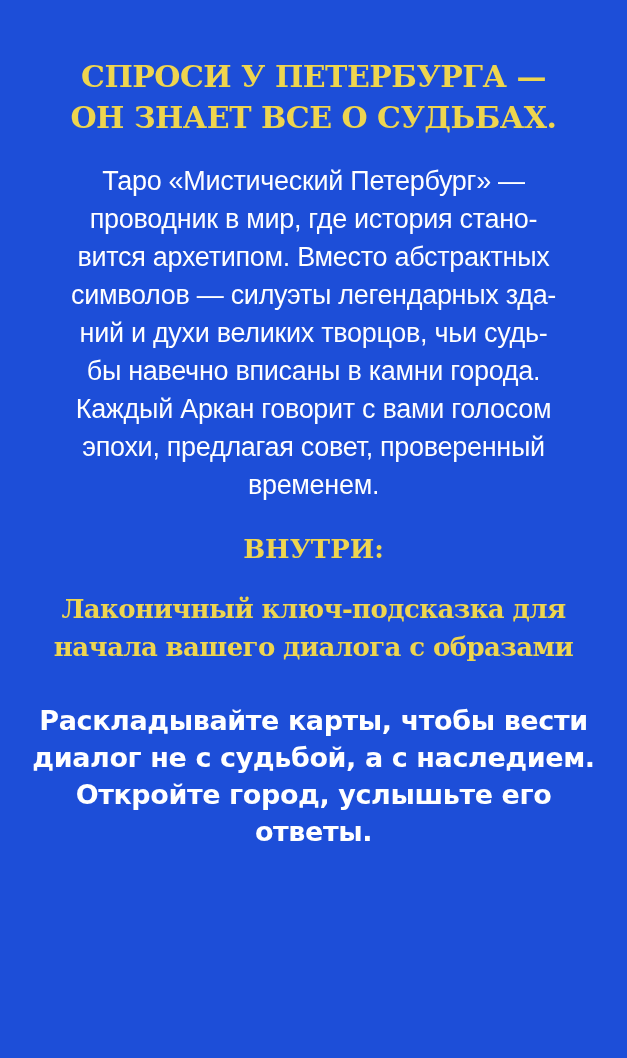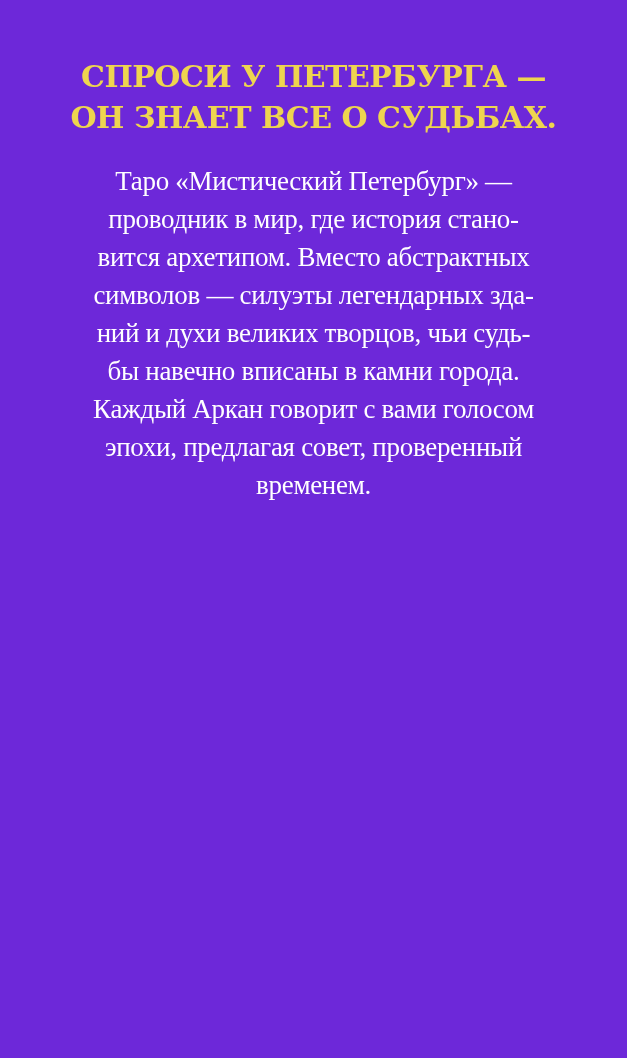--- a/index.html
+++ b/index.html
@@ -3,40 +3,40 @@
 <meta charset="utf-8">
 <style>
   html, body {
     margin: 0;
     padding: 0;
   }
   .poster {
     position: relative;
     width: 627px;
     height: 1058px;
-    background: #6d28d9;
+    background: #1d4ed8;
     overflow: hidden;
     box-sizing: border-box;
     padding: 56px 26px 0 26px;
     text-align: center;
   }
   .headline {
     margin: 0;
     font-family: "DejaVu Serif", "Liberation Serif", serif;
     font-weight: bold;
     font-size: 30px;
     line-height: 41px;
     letter-spacing: -0.5px;
     color: #eed54f;
     white-space: pre-line;
     text-transform: uppercase;
   }
   .intro {
     margin: 24px 0 0 0;
-    font-family: Liberation Serif, serif;
+    font-family: Liberation Sans, sans-serif;
     font-weight: normal;
     font-size: 27px;
     line-height: 38px;
     letter-spacing: -0.3px;
     color: #ffffff;
     white-space: pre-line;
   }
   .inside-heading {
     margin: 30px 0 0 0;
     font-family: "DejaVu Serif", "Liberation Serif", serif;
@@ -77,17 +77,23 @@
   <p class="intro">Таро «Мистический Петербург» —
 проводник в мир, где история стано-
 вится архетипом. Вместо абстрактных
 символов — силуэты легендарных зда-
 ний и духи великих творцов, чьи судь-
 бы навечно вписаны в камни города.
 Каждый Аркан говорит с вами голосом
 эпохи, предлагая совет, проверенный
 временем.</p>
 
+  <h2 class="inside-heading">ВНУТРИ:</h2>
 
 
 
+  <p class="feature">Лаконичный ключ-подсказка для
+начала вашего диалога с образами</p>
 
+  <p class="closing">Раскладывайте карты, чтобы вести
+диалог не с судьбой, а с наследием.
+Откройте город, услышьте его ответы.</p>
 </div>
 
 </body></html>

